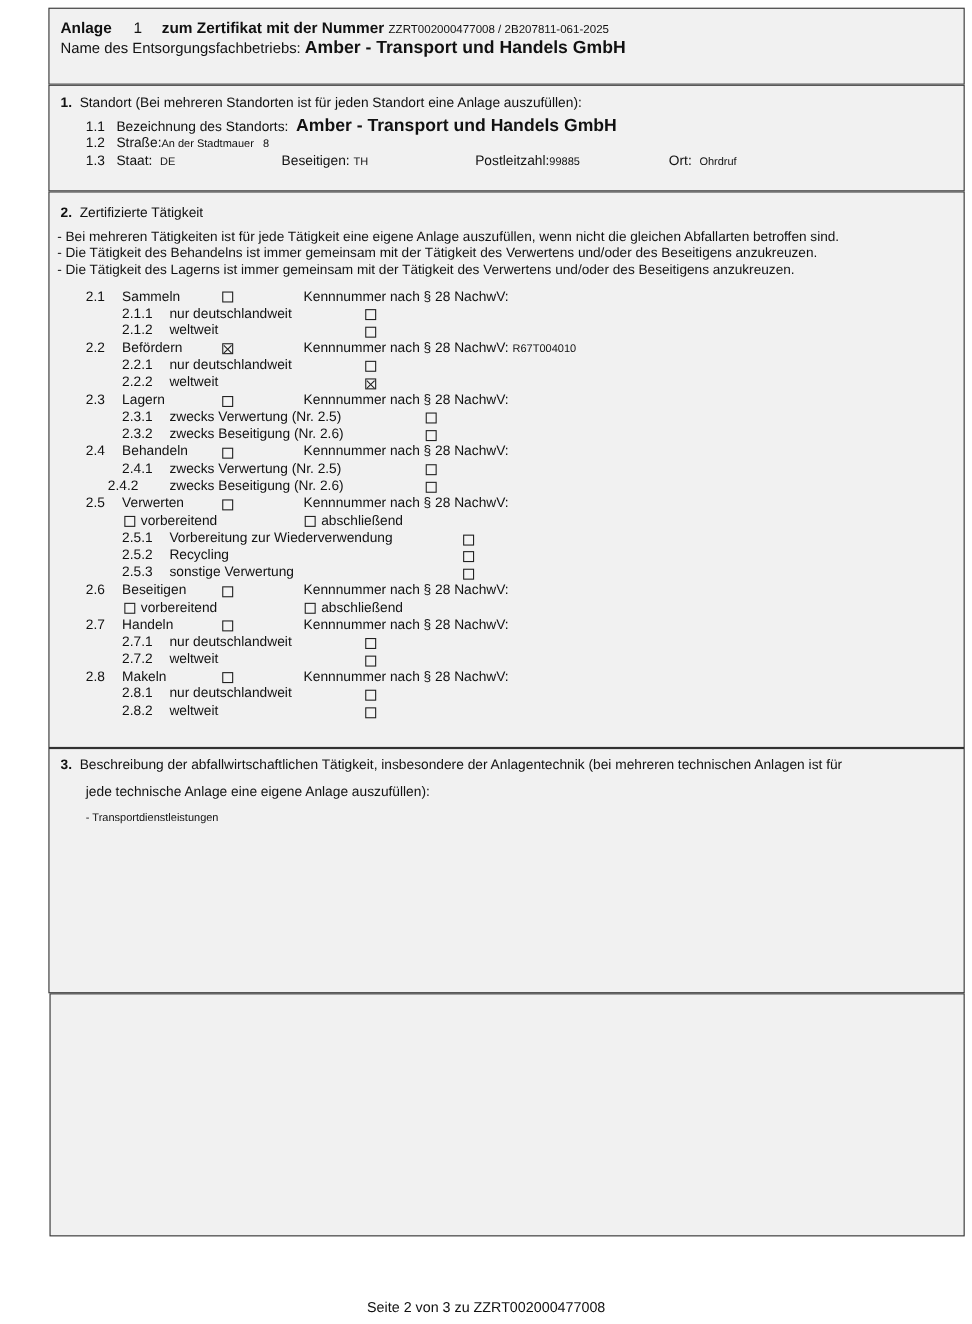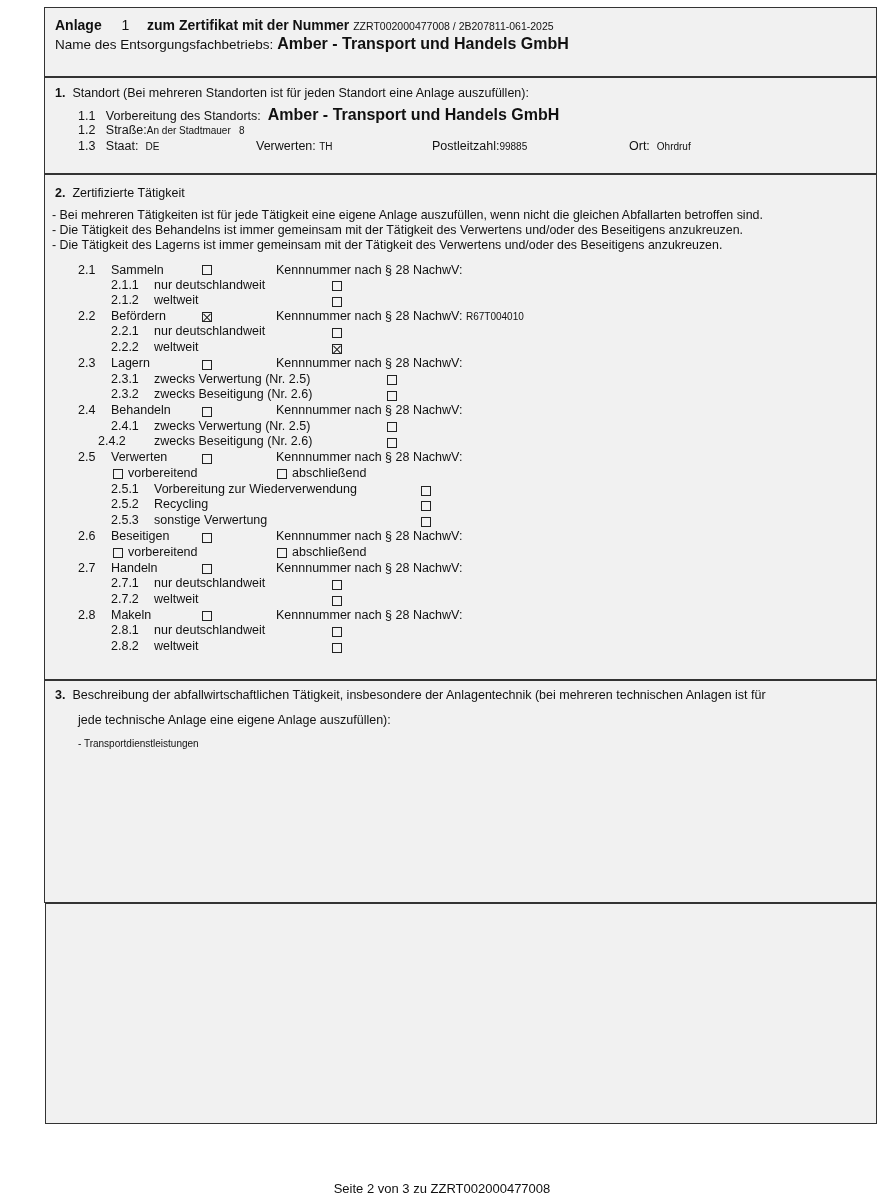--- a/index.html
+++ b/index.html
@@ -32,40 +32,40 @@
   <span class="smb">Amber - Transport und Handels GmbH</span>
 </div>
 
 <div class="box" style="left:44px;top:77px;width:833px;height:97px;"></div>
 <div class="t" style="left:55px;top:86px;">
   <span class="b">1.</span>&nbsp;
   <span>Standort (Bei mehreren Standorten ist für jeden Standort eine Anlage auszufüllen):</span>
 </div>
 <div class="t" style="left:78px;top:108px;">
   <span>1.1</span>&nbsp;&nbsp;
-  <span>Vorbereitung des Standorts:</span>&nbsp;
+  <span>Bezeichnung des Standorts:</span>&nbsp;
   <span class="smb">Amber - Transport und Handels GmbH</span>
 </div>
 <div class="t" style="left:78px;top:123px;">
   <span>1.2</span>&nbsp;&nbsp;
   <span>Straße:</span><span class="sm" style="white-space:pre">An der Stadtmauer   8</span>
 </div>
 <div class="t" style="left:78px;top:139px;">
   <span>1.3</span>&nbsp;&nbsp;
   <span>Staat:</span>&nbsp;
   <span class="sm">DE</span>
 </div>
 <div class="t" style="left:256px;top:139px;">
-  <span>Verwerten:</span>
+  <span>Beseitigen:</span>
   <span class="sm">TH</span>
 </div>
 <div class="t" style="left:432px;top:139px;">
   <span>Postleitzahl:</span><span class="sm">99885</span>
 </div>
-<div class="t" style="left:629px;top:139px;">
+<div class="t" style="left:608px;top:139px;">
   <span>Ort:</span>&nbsp;
   <span class="sm">Ohrdruf</span>
 </div>
 
 <div class="box" style="left:44px;top:174px;width:833px;height:506px;"></div>
 <div class="t" style="left:55px;top:186px;">
   <span class="b">2.</span>&nbsp;
   <span>Zertifizierte Tätigkeit</span>
 </div>
 <div class="t" style="left:52px;top:208px;font-size:12.4px;">- Bei mehreren Tätigkeiten ist für jede Tätigkeit eine eigene Anlage auszufüllen, wenn nicht die gleichen Abfallarten betroffen sind.</div>

